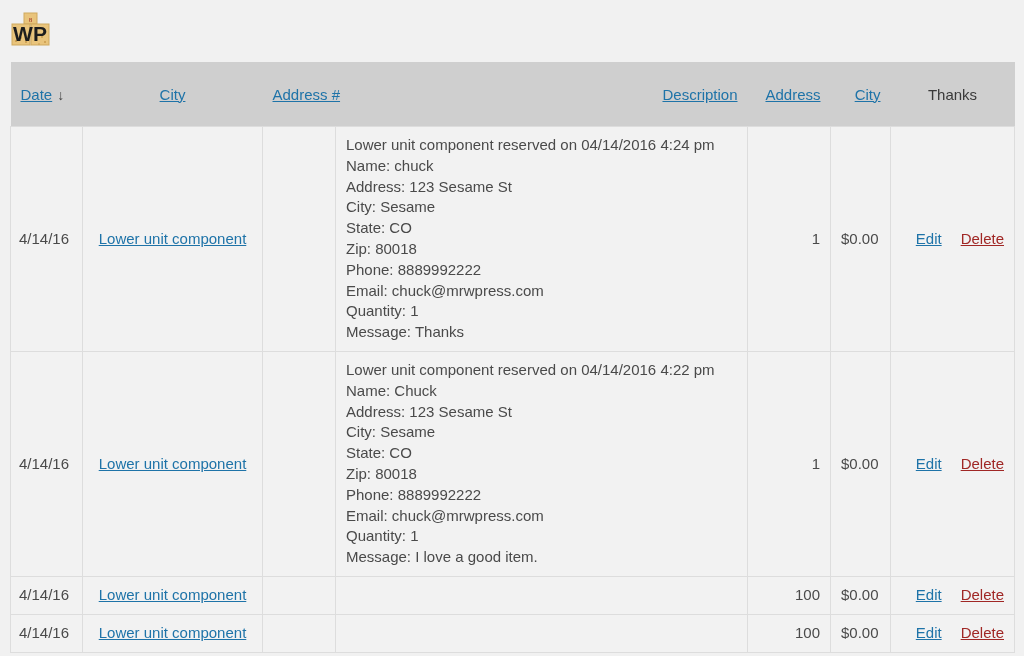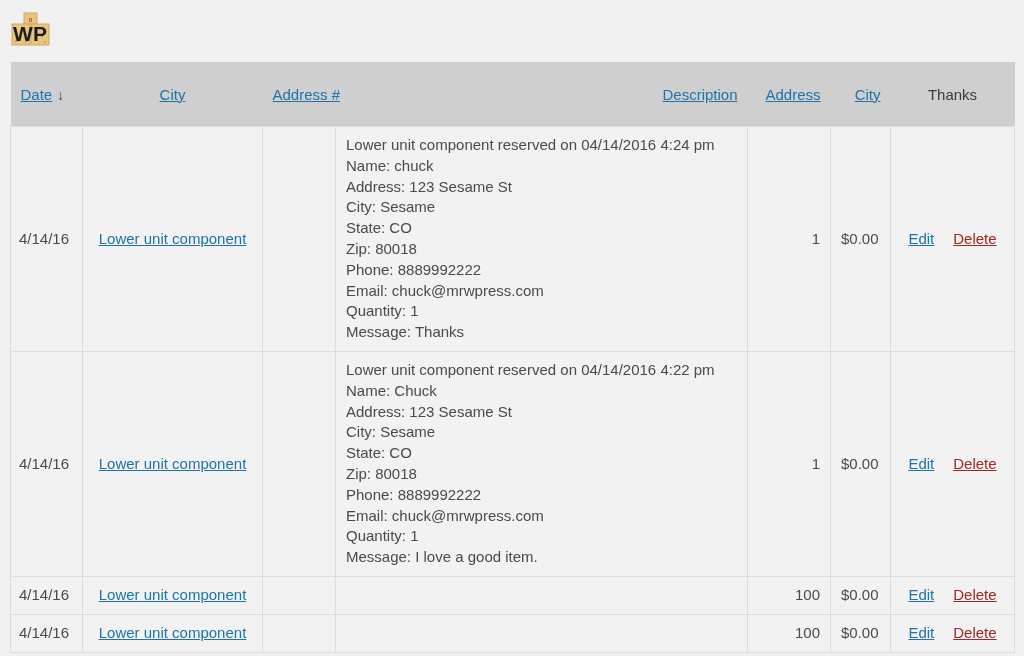--- a/index.html
+++ b/index.html
@@ -104,21 +104,21 @@
   th.col-qty    { text-align: right;  }
   th.col-value  { text-align: right;  }
   th.col-act    { text-align: center; }
 
   td.cell-date   { text-align: left; padding-left: 14px; white-space: nowrap; }
   td.cell-name   { text-align: center;  padding-left: 12px; }
   td.cell-serial { text-align: left; }
   td.cell-desc   { text-align: left;  padding-left: 10px; }
   td.cell-qty    { text-align: right; padding-right: 12px; white-space: nowrap; }
   td.cell-value  { text-align: left; padding-right: 10px; white-space: nowrap; }
-  td.cell-act    { text-align: center;  padding-left: 12px; white-space: nowrap; }
+  td.cell-act    { text-align: right;  padding-left: 12px; white-space: nowrap; }
 
   .item-link {
     color: #1e73a8;
     text-decoration: underline;
     cursor: pointer;
   }
   .desc-text {
     white-space: pre-line;
     color: #4a4a4a;
   }

